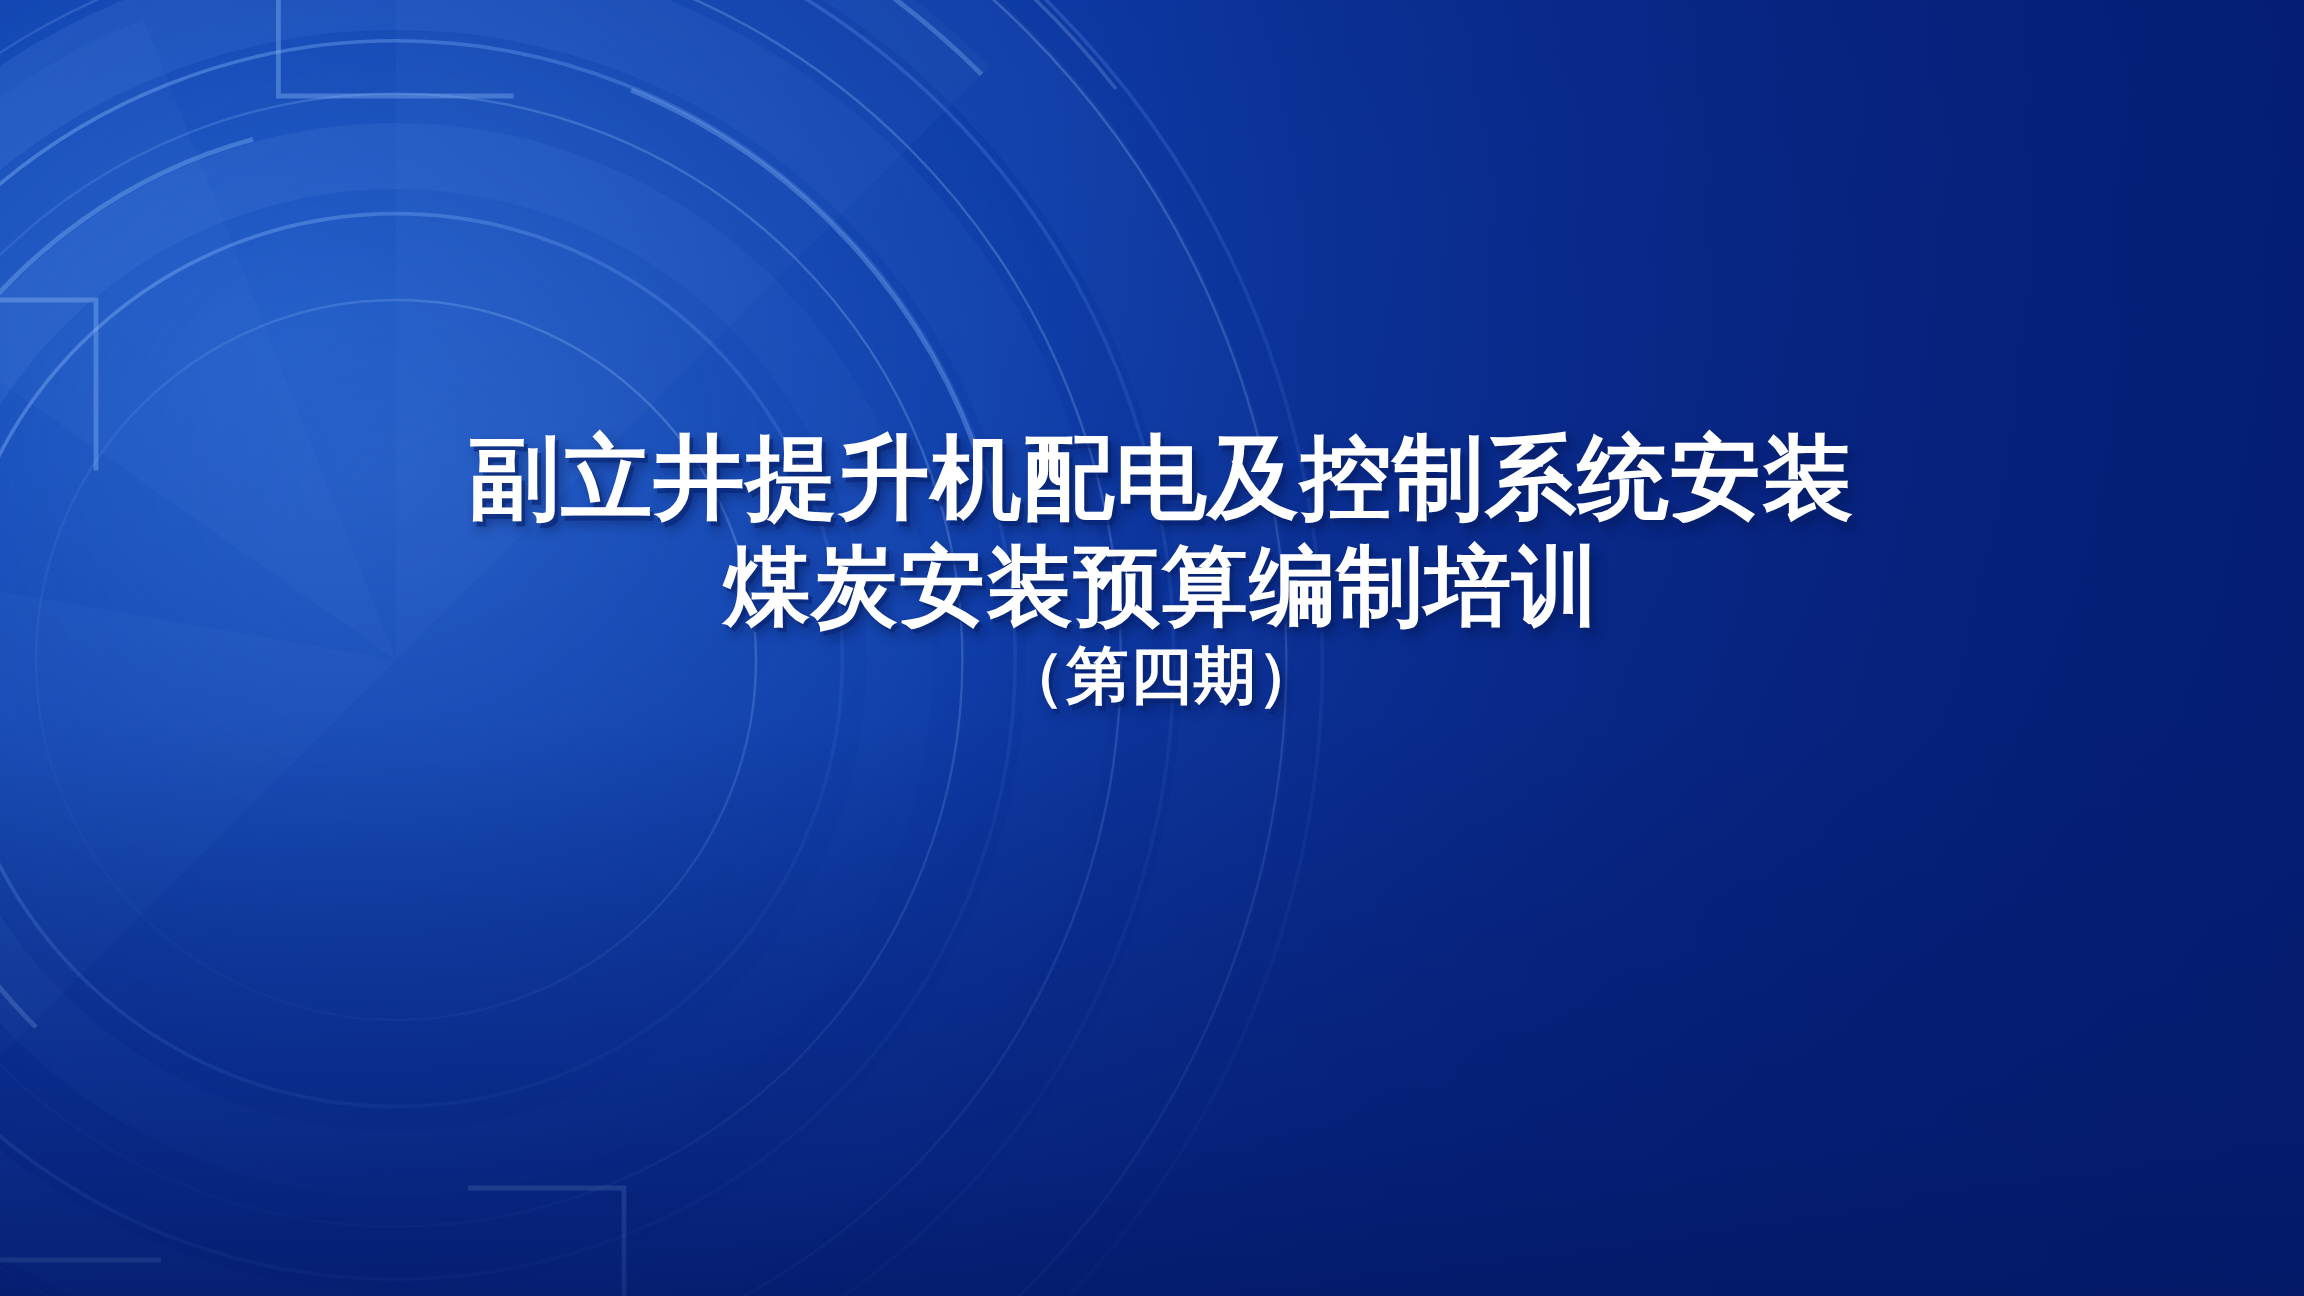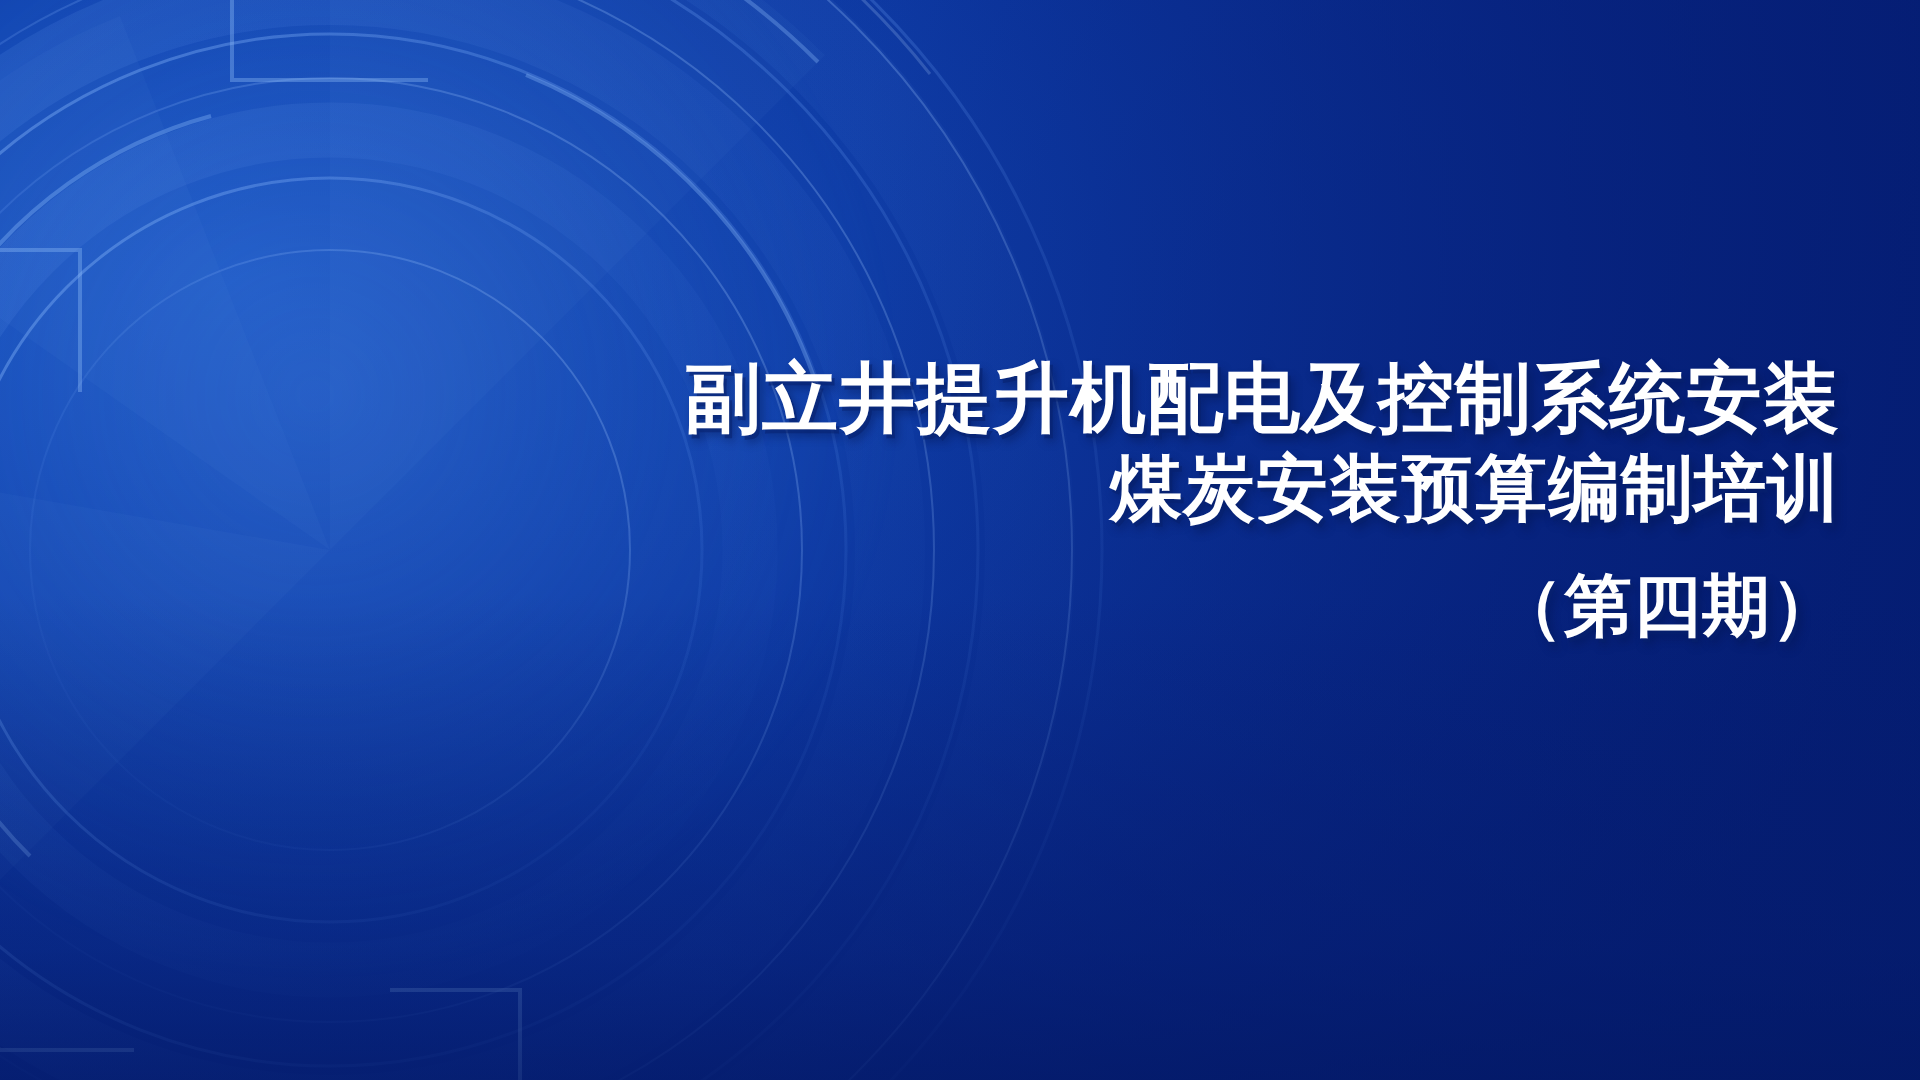--- a/index.html
+++ b/index.html
@@ -69,39 +69,39 @@
     height: 1700px;
     pointer-events: none;
   }
 
   
   #title-block {
     position: absolute;
     left: 16px;
     right: 0;
     top: 352px;
-    text-align: right;
+    text-align: center;
     padding: 0 80px;
     box-sizing: border-box;
   }
   .title-line {
     display: block;
     color: #ffffff;
     font-weight: bold;
     font-size: 76px;
     line-height: 1.22;
     letter-spacing: 1px;
     white-space: nowrap;
     text-shadow:
       3px 4px 0 rgba(8, 32, 110, 0.55),
       5px 7px 10px rgba(3, 18, 70, 0.45);
   }
   .title-line.l1 { font-size: 76px; }
   .title-line.l2 { font-size: 72px; }
-  .title-line.l3 { font-size: 68px; margin-top: 32px; }
+  .title-line.l3 { font-size: 52px; }
 </style>
 </head>
 <body>
 
 <div id="slide">
 
   <div class="bg-base"></div>
   <div class="bg-glow"></div>
 
   <svg class="deco" viewBox="0 0 1700 1700" xmlns="http://www.w3.org/2000/svg" aria-hidden="true">

